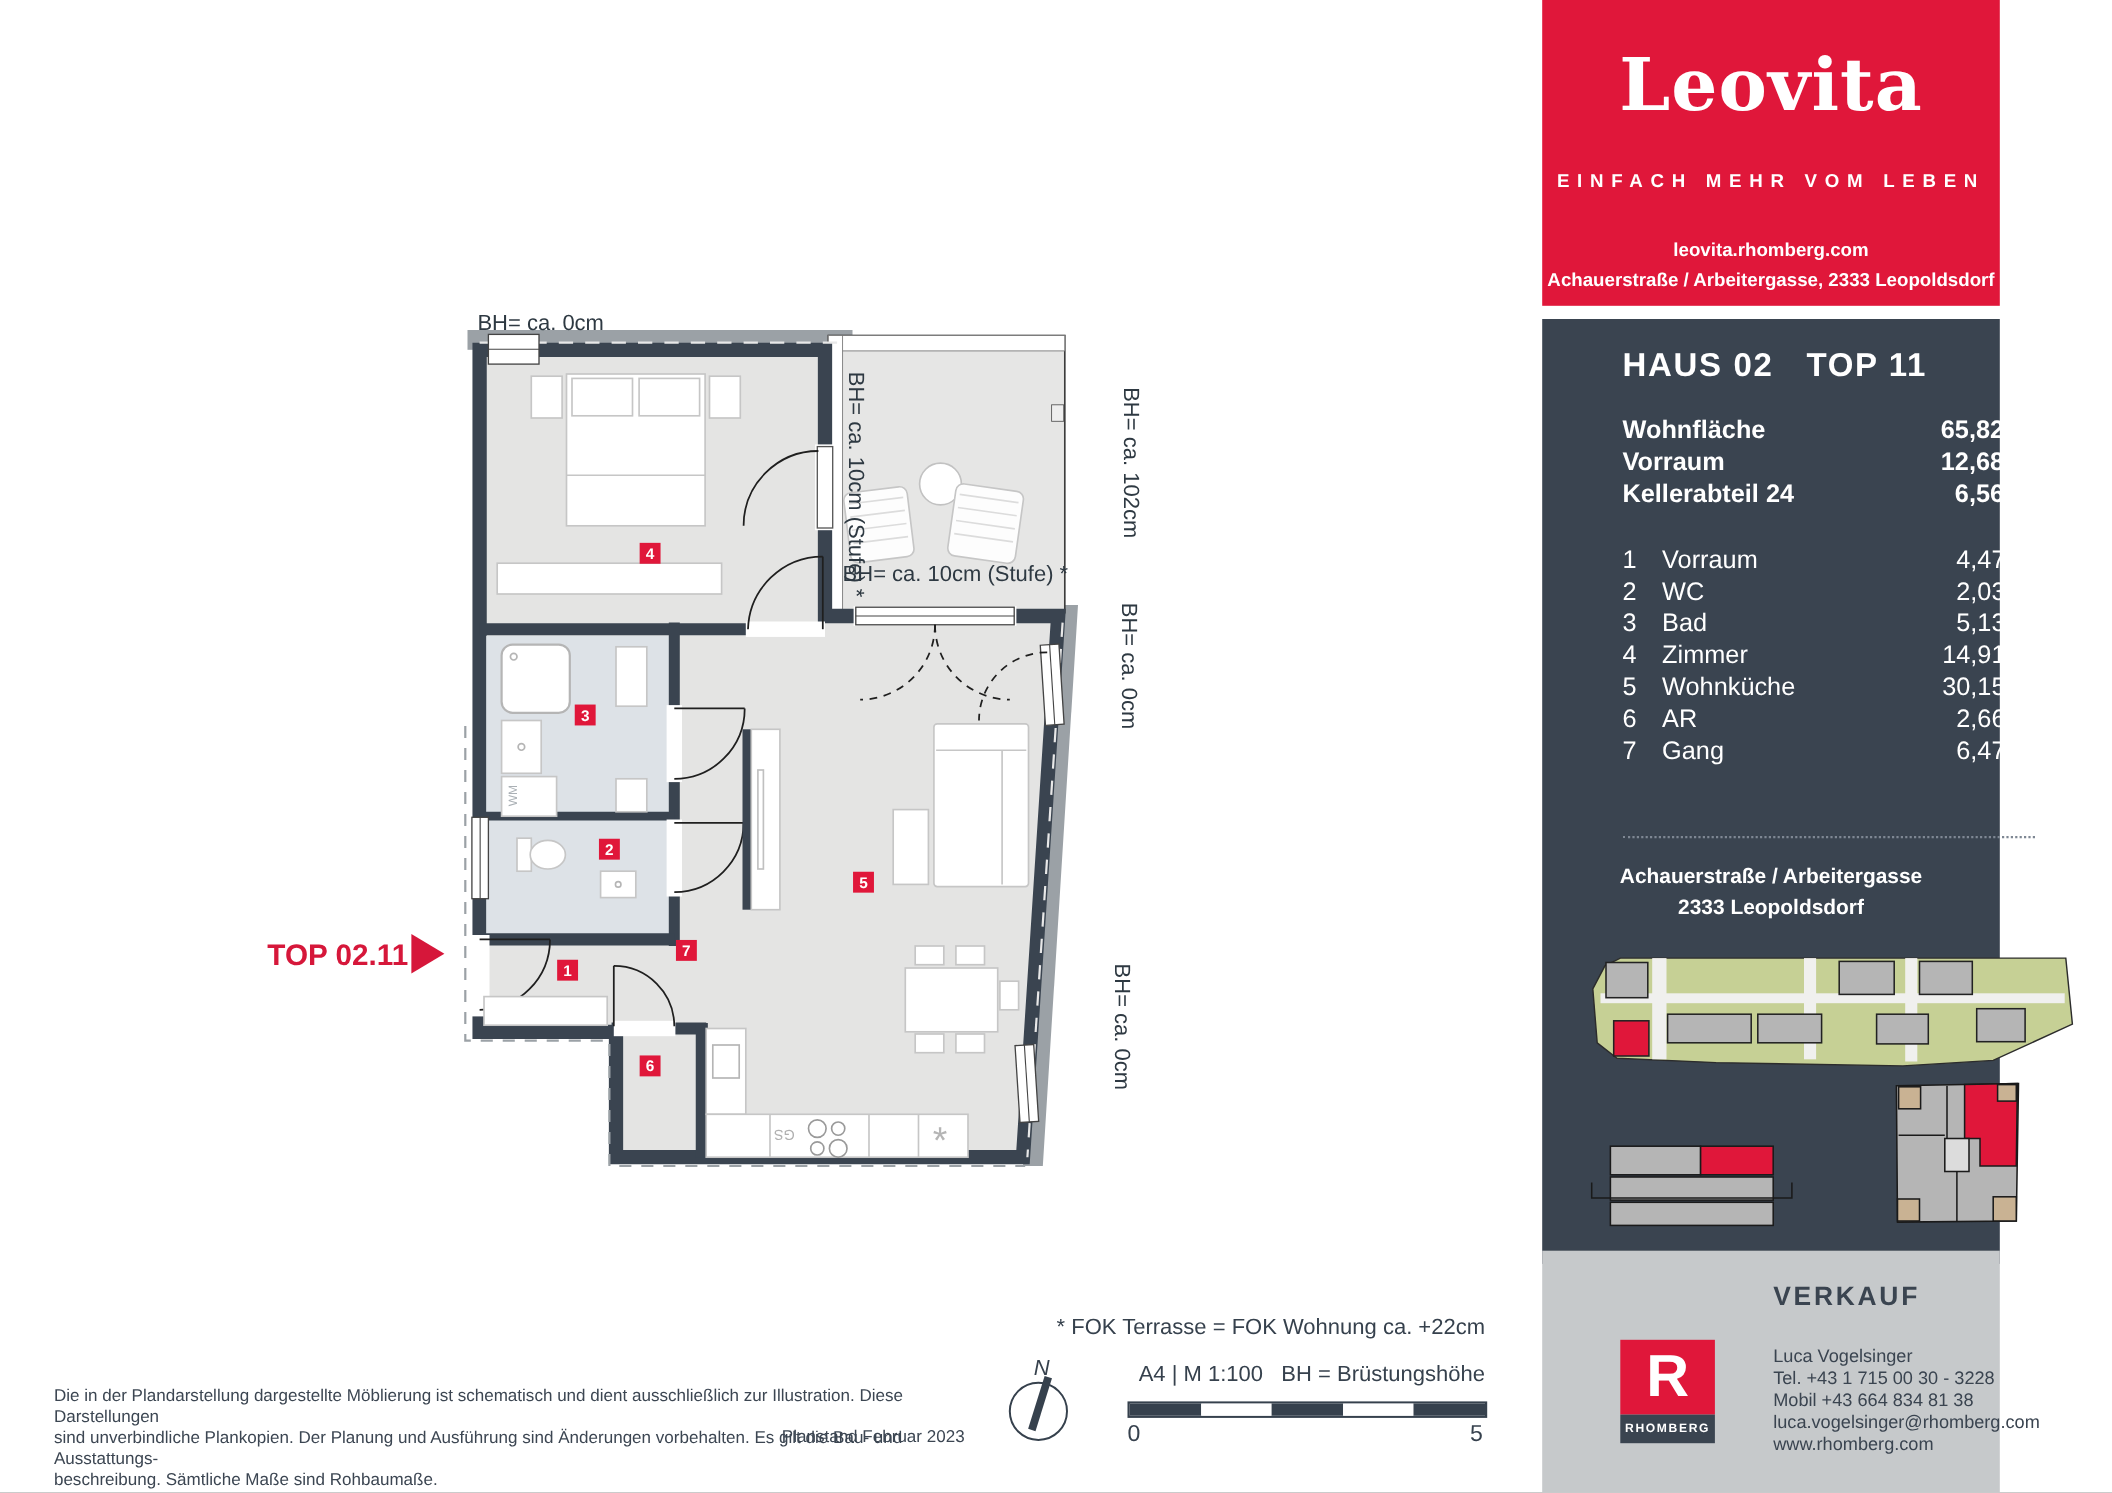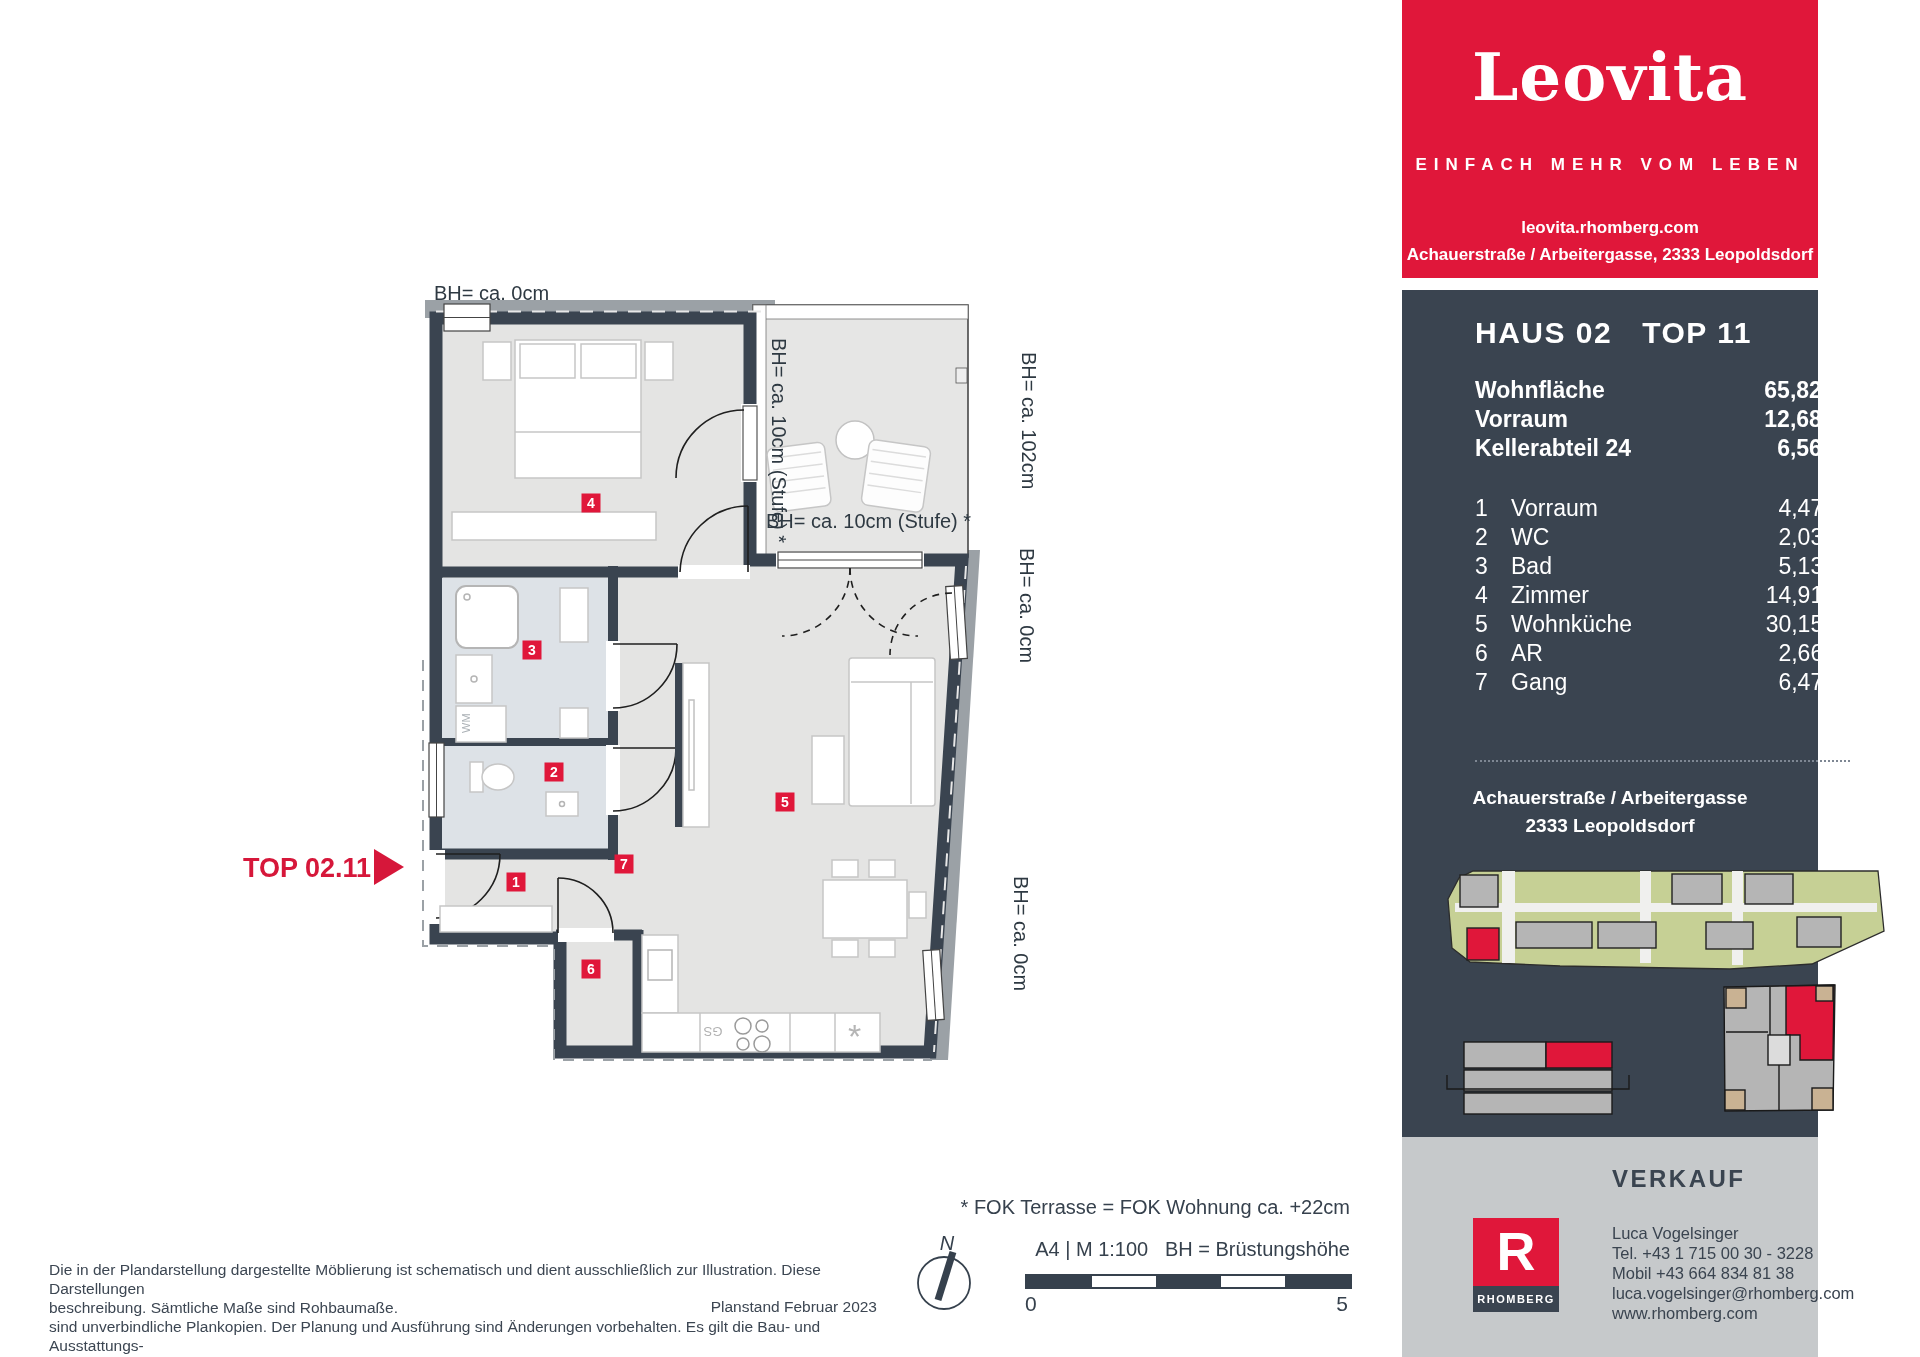--- a/index.html
+++ b/index.html
@@ -297,22 +297,22 @@
   <div class="scale5">5</div>
 
   <svg class="abs" style="left:900px;top:1220px;width:90px;height:110px" viewBox="900 1220 90 110">
     <circle cx="944" cy="1283" r="26" fill="none" stroke="#36414d" stroke-width="1.8"></circle>
     <line x1="953" y1="1252" x2="938" y2="1300" stroke="#36414d" stroke-width="7"></line>
     <text x="947" y="1250" text-anchor="middle" font-size="20" font-style="italic" fill="#36414d">N</text>
   </svg>
 
   <div class="disclaimer">
     <div>Die in der Plandarstellung dargestellte Möblierung ist schematisch und dient ausschließlich zur Illustration. Diese Darstellungen</div>
+    <div>sind unverbindliche Plankopien. Der Planung und Ausführung sind Änderungen vorbehalten. Es gilt die Bau- und Ausstattungs-</div>
     <div>beschreibung. Sämtliche Maße sind Rohbaumaße.</div>
-    <div>sind unverbindliche Plankopien. Der Planung und Ausführung sind Änderungen vorbehalten. Es gilt die Bau- und Ausstattungs-</div>
   </div>
   <div class="planstand">Planstand Februar 2023</div>
 
   <div class="sidebar">
     <div class="sb-red">
       <div class="logo">Leovita</div>
       <div class="tagline">EINFACH MEHR VOM LEBEN</div>
       <div class="sb-web">leovita.rhomberg.com</div>
       <div class="sb-addr">Achauerstraße / Arbeitergasse, 2333 Leopoldsdorf</div>
     </div>

